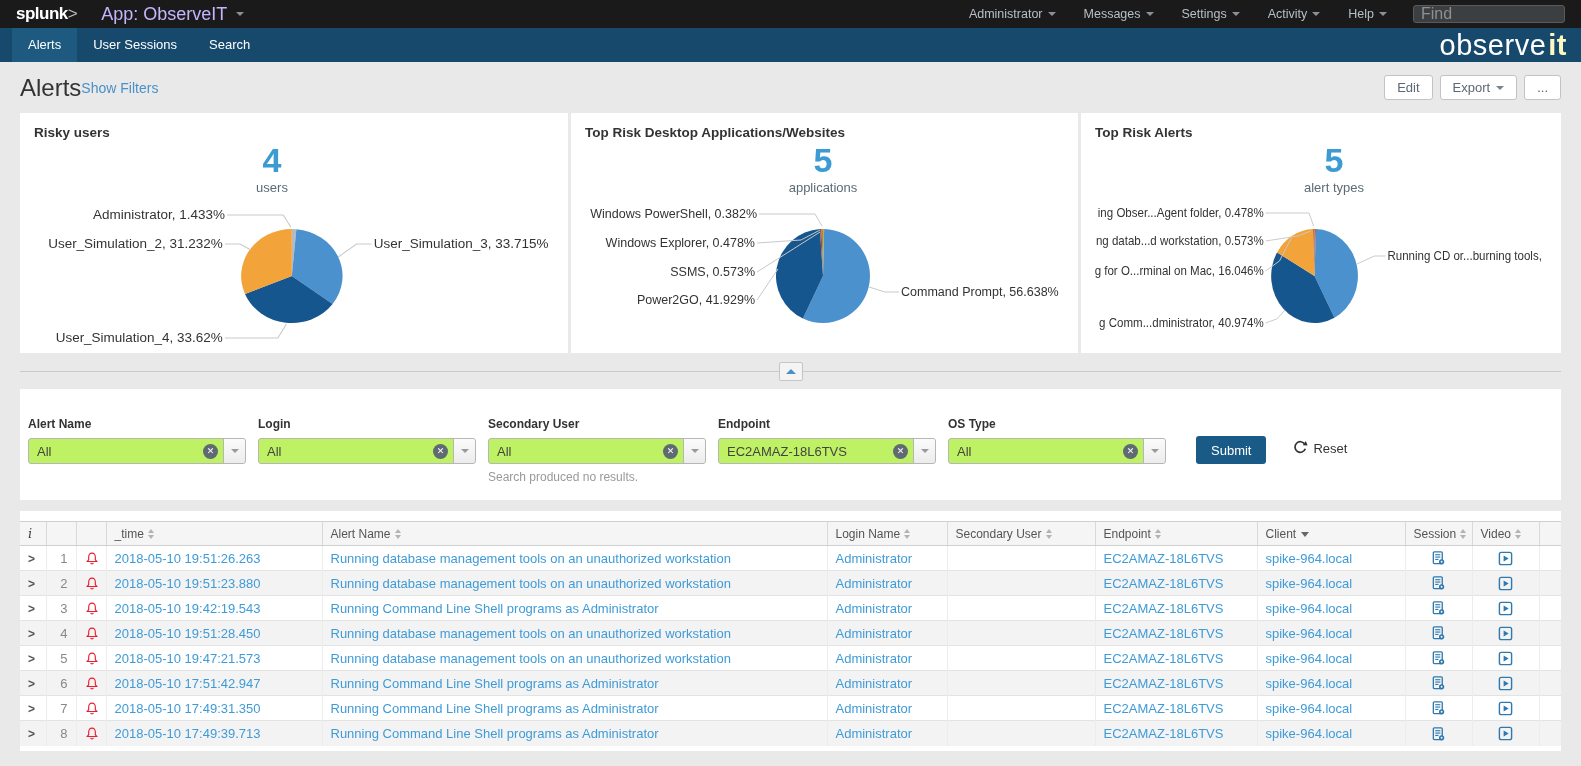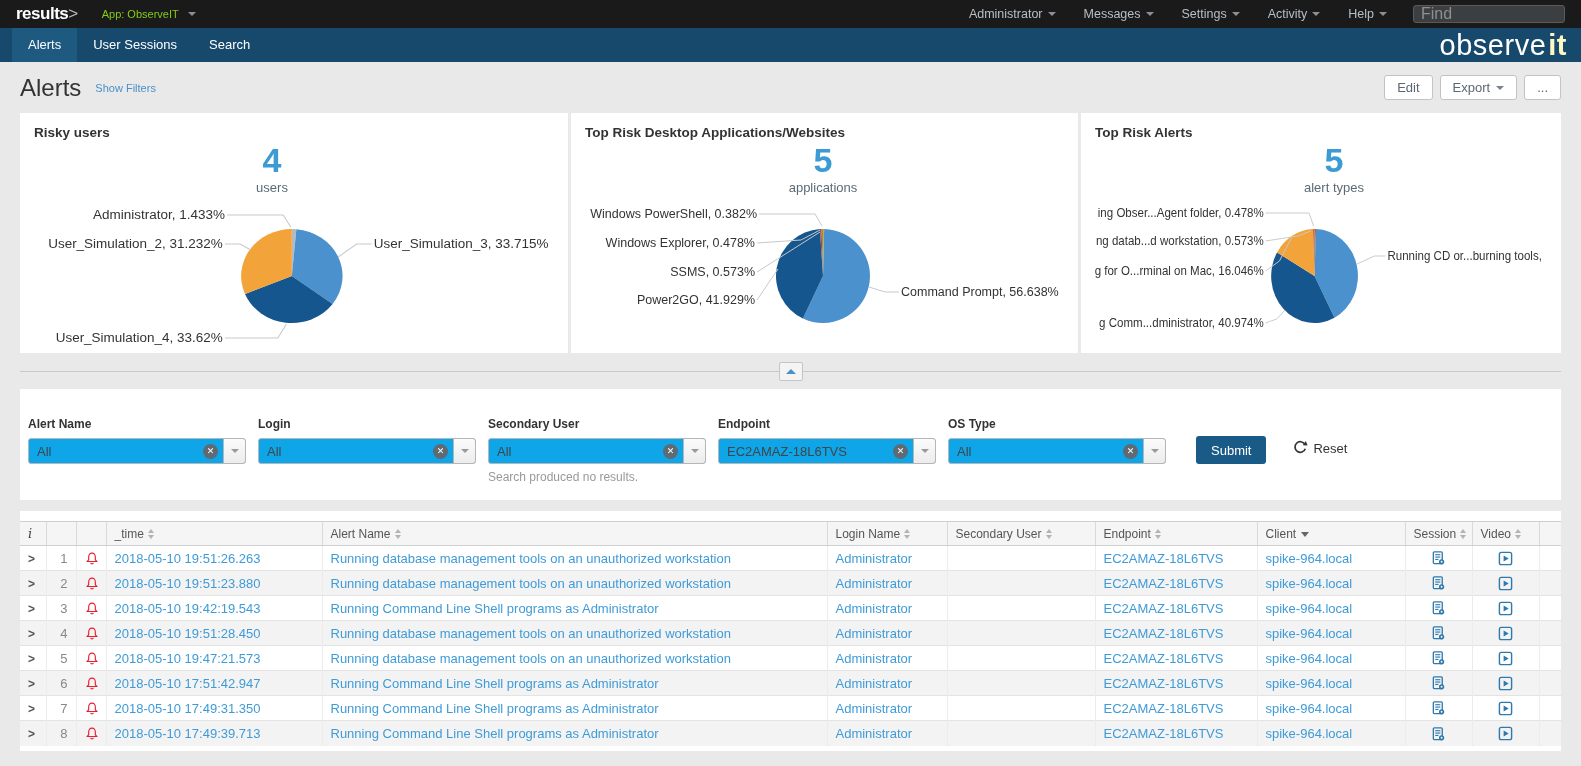--- a/index.html
+++ b/index.html
@@ -3,38 +3,38 @@
 <meta charset="utf-8">
 <style>
   * { box-sizing: border-box; margin: 0; padding: 0; }
   html,body { width:1581px; height:766px; overflow:hidden; }
   body { font-family:"Liberation Sans", sans-serif; background:#e9e9e9; position:relative; }
 
   
   .topbar { height:28px; background:#1a1a1a; display:flex; align-items:center; padding:0 16px; }
   .logo { color:#fff; font-weight:bold; font-size:17px; letter-spacing:-0.5px; }
   .logo .gt { color:#bbb; font-weight:normal; }
-  .appmenu { color:#84cc16; font-size:11px; margin-left:24px; display:flex; align-items:center; gap:9px; cursor:pointer; }
+  .appmenu { color:#c4b5fd; font-size:18px; margin-left:24px; display:flex; align-items:center; gap:9px; cursor:pointer; }
   .topmenus { margin-left:auto; display:flex; align-items:center; gap:28px; }
   .topmenu { color:#b9bfc7; font-size:12.5px; display:flex; align-items:center; gap:5px; cursor:pointer; }
   .caret { width:0; height:0; border-left:4px solid transparent; border-right:4px solid transparent; border-top:4px solid #8a9097; display:inline-block; }
   .find { width:152px; height:18px; margin-left:26px; background:#3c3f41; border:1px solid #5a5a5a; border-radius:3px; color:#cfcfcf; font-size:16px; padding:0 7px; outline:none; }
   .find::placeholder { color:#8f8f8f; }
 
   
   .navbar { height:34px; background:#17496d; display:flex; align-items:center; padding-left:12px; }
   .tab { color:#fff; font-size:13px; line-height:34px; padding:0 16px; cursor:pointer; }
   .tab.active { background:#1e5a80; }
   .brand { margin-left:auto; margin-right:14px; font-size:29px; line-height:30px; color:#fff; letter-spacing:0.5px; }
   .brand .it { color:#fef9c3; font-weight:bold; margin-left:2px; }
 
   
   .page-header { height:51px; display:flex; align-items:center; padding:0 20px; }
   .page-title { font-size:24px; color:#333; font-weight:400; }
-  .show-filters { font-size:11px; color:#4a90c8; margin-left:14px; cursor:pointer; }
+  .show-filters { font-size:14px; color:#4a90c8; margin-left:0; cursor:pointer; }
   .hdr-btns { margin-left:auto; display:flex; gap:7px; }
   .btn { height:25px; padding:0 12px; background:#fff; border:1px solid #c3c3c3; border-radius:3px; color:#5c6773; font-size:13px; display:flex; align-items:center; gap:6px; cursor:pointer; }
   .btn .caret { border-top-color:#7a828a; }
 
   
   .dash-row { margin:0 20px; display:flex; gap:3px; height:240px; }
   .panel { background:#fff; position:relative; overflow:hidden; }
   .p1 { width:548px; } .p2 { width:507px; } .p3 { flex:1; }
   .panel h3 { font-size:13.5px; color:#333; padding:12px 14px 0; font-weight:bold; }
   .bignum { position:absolute; top:30px; text-align:center; transform:translateX(-50%); left:252px; width:200px; }
@@ -49,21 +49,21 @@
   .divider { position:relative; margin:18px 20px 0; border-top:1px solid #c9c9c9; height:0; }
   .collapse-btn { position:absolute; top:-10px; left:calc(50% - 12px); width:24px; height:19px; background:#f4f4f4; border:1px solid #c5c5c5; border-radius:2px; display:flex; align-items:center; justify-content:center; cursor:pointer; }
   .chev-up { width:0; height:0; border-left:5px solid transparent; border-right:5px solid transparent; border-bottom:5px solid #4a90c8; }
 
   
   .filters-panel { margin:17px 20px 0; background:#fff; padding:13px 8px 16px; }
   .fp-title { font-size:17px; font-weight:400; color:#333; }
   .frow { display:flex; margin-top:15px; }
   .fgroup { width:218px; margin-right:12px; }
   .flabel { font-size:12px; font-weight:bold; color:#333; display:block; margin-bottom:7px; }
-  .combo { display:flex; height:26px; border:1px solid #b6b6b6; border-radius:3px; background:#0ea5e9; align-items:center; overflow:hidden; }
+  .combo { display:flex; height:26px; border:1px solid #b6b6b6; border-radius:3px; background:#bef264; align-items:center; overflow:hidden; }
   .combo input { flex:1; border:none; outline:none; font-size:13px; color:#444; padding:0 8px; min-width:0; background:transparent; font-family:inherit; }
   .clear-x { width:15px; height:15px; border-radius:50%; background:#5f6a73; color:#fff; font-size:9px; line-height:15px; text-align:center; margin-right:5px; cursor:pointer; flex:none; }
   .dd-btn { width:22px; align-self:stretch; border-left:1px solid #b6b6b6; background:linear-gradient(#fbfbfb,#ececec); display:flex; align-items:center; justify-content:center; cursor:pointer; flex:none; }
   .dd-btn .caret { border-top-color:#999; }
   .fnote { font-size:12px; color:#999; margin-top:6px; }
   .factions { display:flex; align-items:flex-start; margin-top:19px; margin-left:18px; gap:26px; }
   .submit-btn { height:28px; padding:0 15px; background:#1a5a87; border:none; border-radius:3px; color:#fff; font-size:13px; cursor:pointer; font-family:inherit; }
   .reset { display:flex; align-items:center; gap:5px; font-size:13px; color:#333; cursor:pointer; margin-top:4px; }
 
   
@@ -83,21 +83,21 @@
   .c-num { color:#888; text-align:right; }
   td a { color:#3f9bd8; text-decoration:none; cursor:pointer; }
   .c-ses, .c-vid { text-align:center; }
   .c-ses svg, .c-vid svg { vertical-align:middle; cursor:pointer; }
   .bell svg { vertical-align:middle; }
 </style>
 </head>
 <body>
 
 <div class="topbar">
-  <span class="logo"><span>results</span><span class="gt">&gt;</span></span>
+  <span class="logo"><span>splunk</span><span class="gt">&gt;</span></span>
   <span class="appmenu">
       <span>App: ObserveIT</span>
       <span class="caret"></span>
     </span>
   <div class="topmenus">
     <span class="topmenu">
         <span>Administrator</span>
         <span class="caret"></span>
       </span>
     <span class="topmenu">

